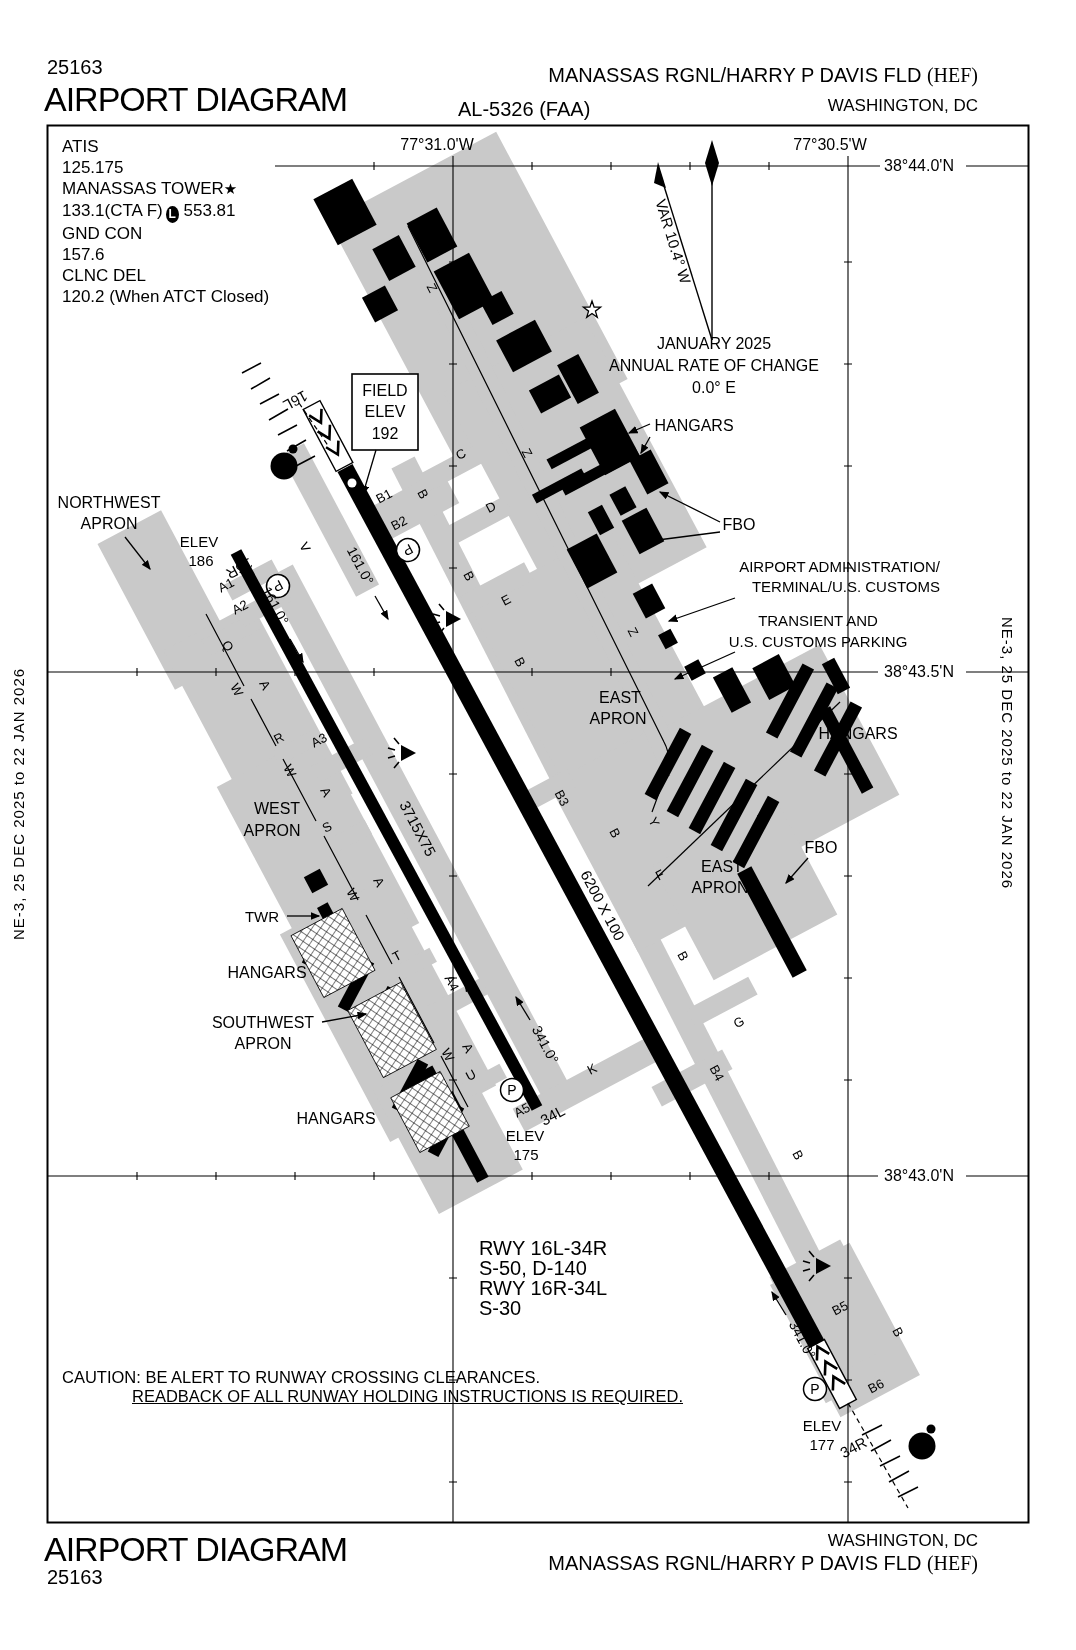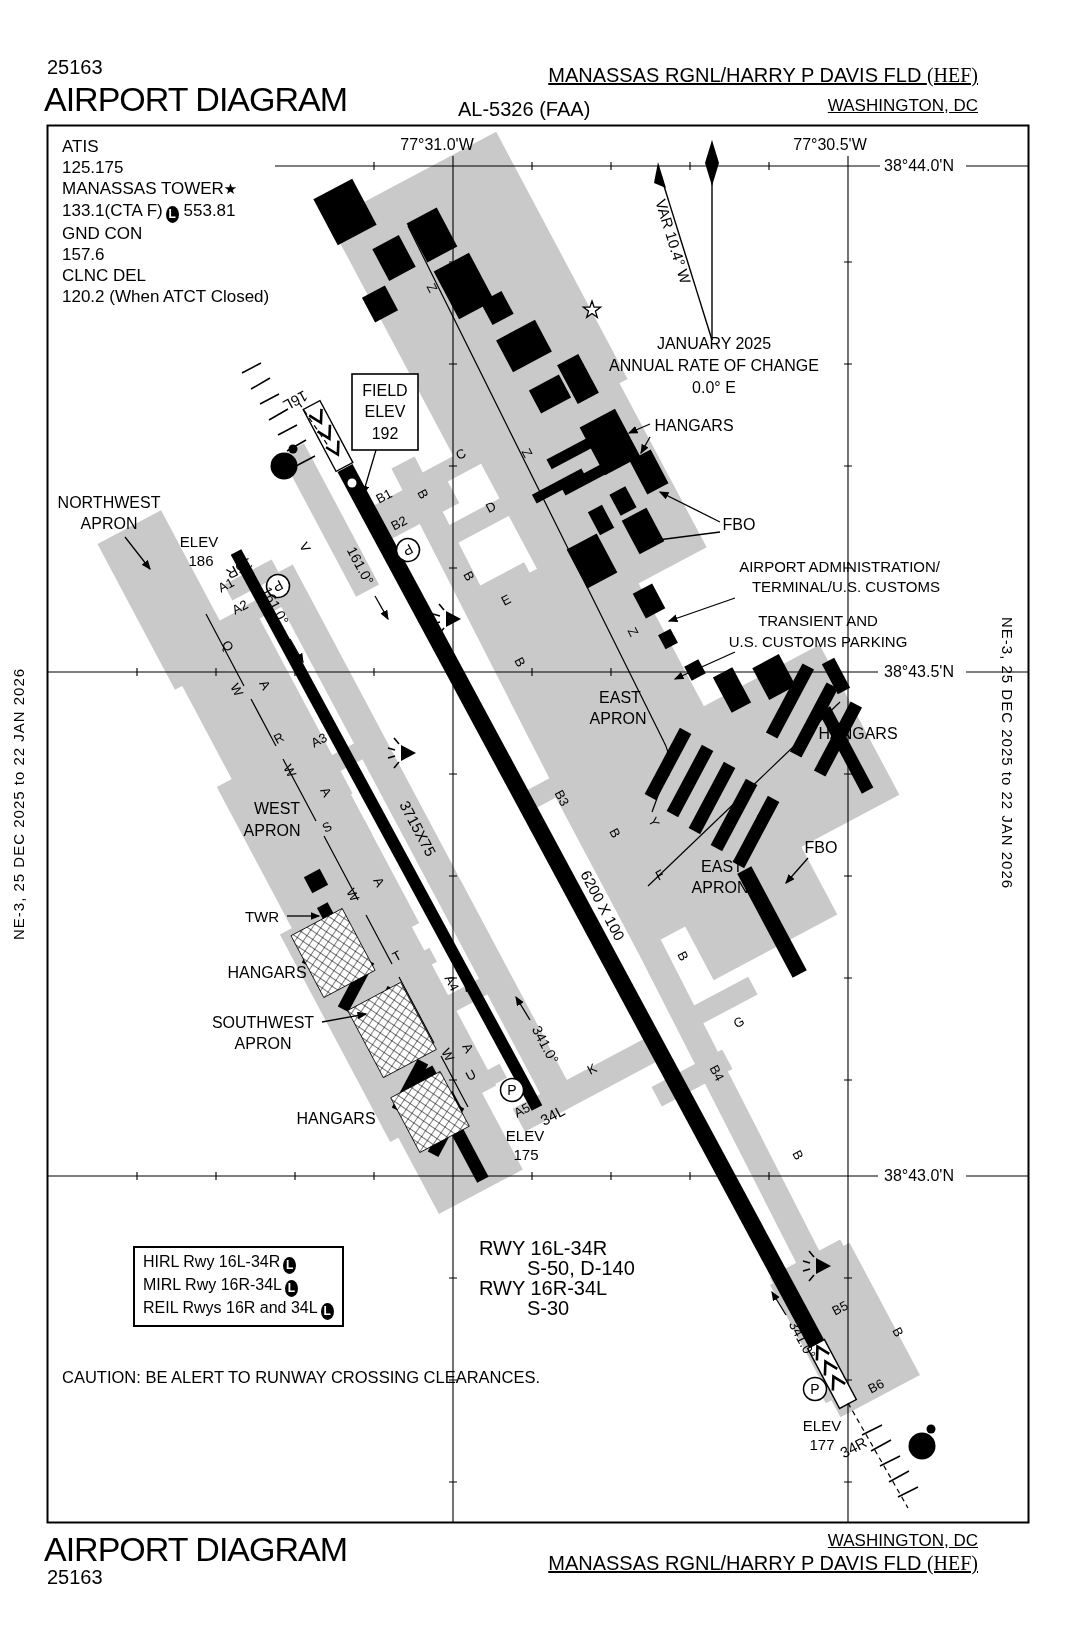--- a/index.html
+++ b/index.html
@@ -5,28 +5,28 @@
   html,body{margin:0;padding:0;background:#fff;}
   #page{position:relative;width:1076px;height:1650px;background:#fff;overflow:hidden;
         font-family:"Liberation Sans",sans-serif;color:#000;}
   #page *{box-sizing:border-box;}
   .abs{position:absolute;}
   .hdr-num{font-size:20px;}
   .hdr-title{font-size:34px;letter-spacing:-1px;}
   .hdr-name{font-size:20px;white-space:nowrap;}
   .hdr-name .icao{font-family:"Liberation Serif",serif;}
   .hdr-city{font-size:17px;}
-  .r{text-align:center;text-decoration:underline;}
+  .r{text-align:center;}
   .comms{font-size:17px;line-height:21px;white-space:nowrap;}
   .lsym{display:inline-block;background:#000;color:#fff;width:13px;height:17px;border-radius:50%;
         text-align:center;font-size:12px;line-height:17px;font-weight:bold;vertical-align:-2px;margin-left:3px;}
   .star{font-family:"DejaVu Sans",sans-serif;font-size:15px;}
   .lightbox{border:2px solid #000;padding:3px 8px 5px 8px;font-size:16px;line-height:21px;white-space:nowrap;}
   .rwydata{font-size:20px;line-height:20px;white-space:nowrap;}
-  .rwydata .ind{margin-left:48px;}
+  .rwydata .ind{}
   .caution{font-size:16.5px;white-space:nowrap;}
   .caution .u{margin-left:70px;text-decoration:underline;}
   .margin-txt{font-size:15px;letter-spacing:1px;white-space:nowrap;}
   svg text{font-family:"Liberation Sans",sans-serif;fill:#000;}
 </style>
 </head>
 <body>
 
 <div id="page">
 
@@ -361,35 +361,31 @@
     <div><span>ATIS</span></div>
     <div><span>125.175</span></div>
     <div><span>MANASSAS TOWER</span><span class="star">★</span></div>
     <div><span>133.1(CTA F)</span><span class="lsym">L</span> <span>553.81</span></div>
     <div><span>GND CON</span></div>
     <div><span>157.6</span></div>
     <div><span>CLNC DEL</span></div>
     <div><span>120.2 (When ATCT Closed)</span></div>
   </div>
 
-  <div class="abs lightbox" style="left:133px;top:1246px">
-    <div><span>HIRL Rwy 16L-34R</span><span class="lsym">L</span></div>
-    <div><span>MIRL Rwy 16R-34L</span><span class="lsym">L</span></div>
-    <div><span>REIL Rwys 16R and 34L</span><span class="lsym">L</span></div>
-  </div>
 
   <div class="abs rwydata" style="left:479px;top:1238px">
     <div>RWY 16L-34R</div>
     <div class="ind">S-50, D-140</div>
     <div>RWY 16R-34L</div>
     <div class="ind">S-30</div>
   </div>
 
   <div class="abs caution" style="left:62px;top:1368px">
     <div>CAUTION: BE ALERT TO RUNWAY CROSSING CLEARANCES.</div>
+    <div class="u">READBACK OF ALL RUNWAY HOLDING INSTRUCTIONS IS REQUIRED.</div>
   </div>
 
   <div class="abs margin-txt" style="left:10px;top:940px;transform:rotate(-90deg);transform-origin:top left">NE-3, 25 DEC 2025 to 22 JAN 2026</div>
   <div class="abs margin-txt" style="left:1016px;top:617px;transform:rotate(90deg);transform-origin:top left">NE-3, 25 DEC 2025 to 22 JAN 2026</div>
 
   <div class="abs hdr-title" style="left:44px;top:1530px">AIRPORT DIAGRAM</div>
   <div class="abs hdr-num" style="left:47px;top:1566px">25163</div>
   <div class="abs hdr-city r" style="right:98px;top:1531px">WASHINGTON, DC</div>
   <div class="abs hdr-name r" style="right:98px;top:1552px"><span>MANASSAS RGNL/HARRY P DAVIS FLD </span><span class="icao">(HEF)</span></div>
 

